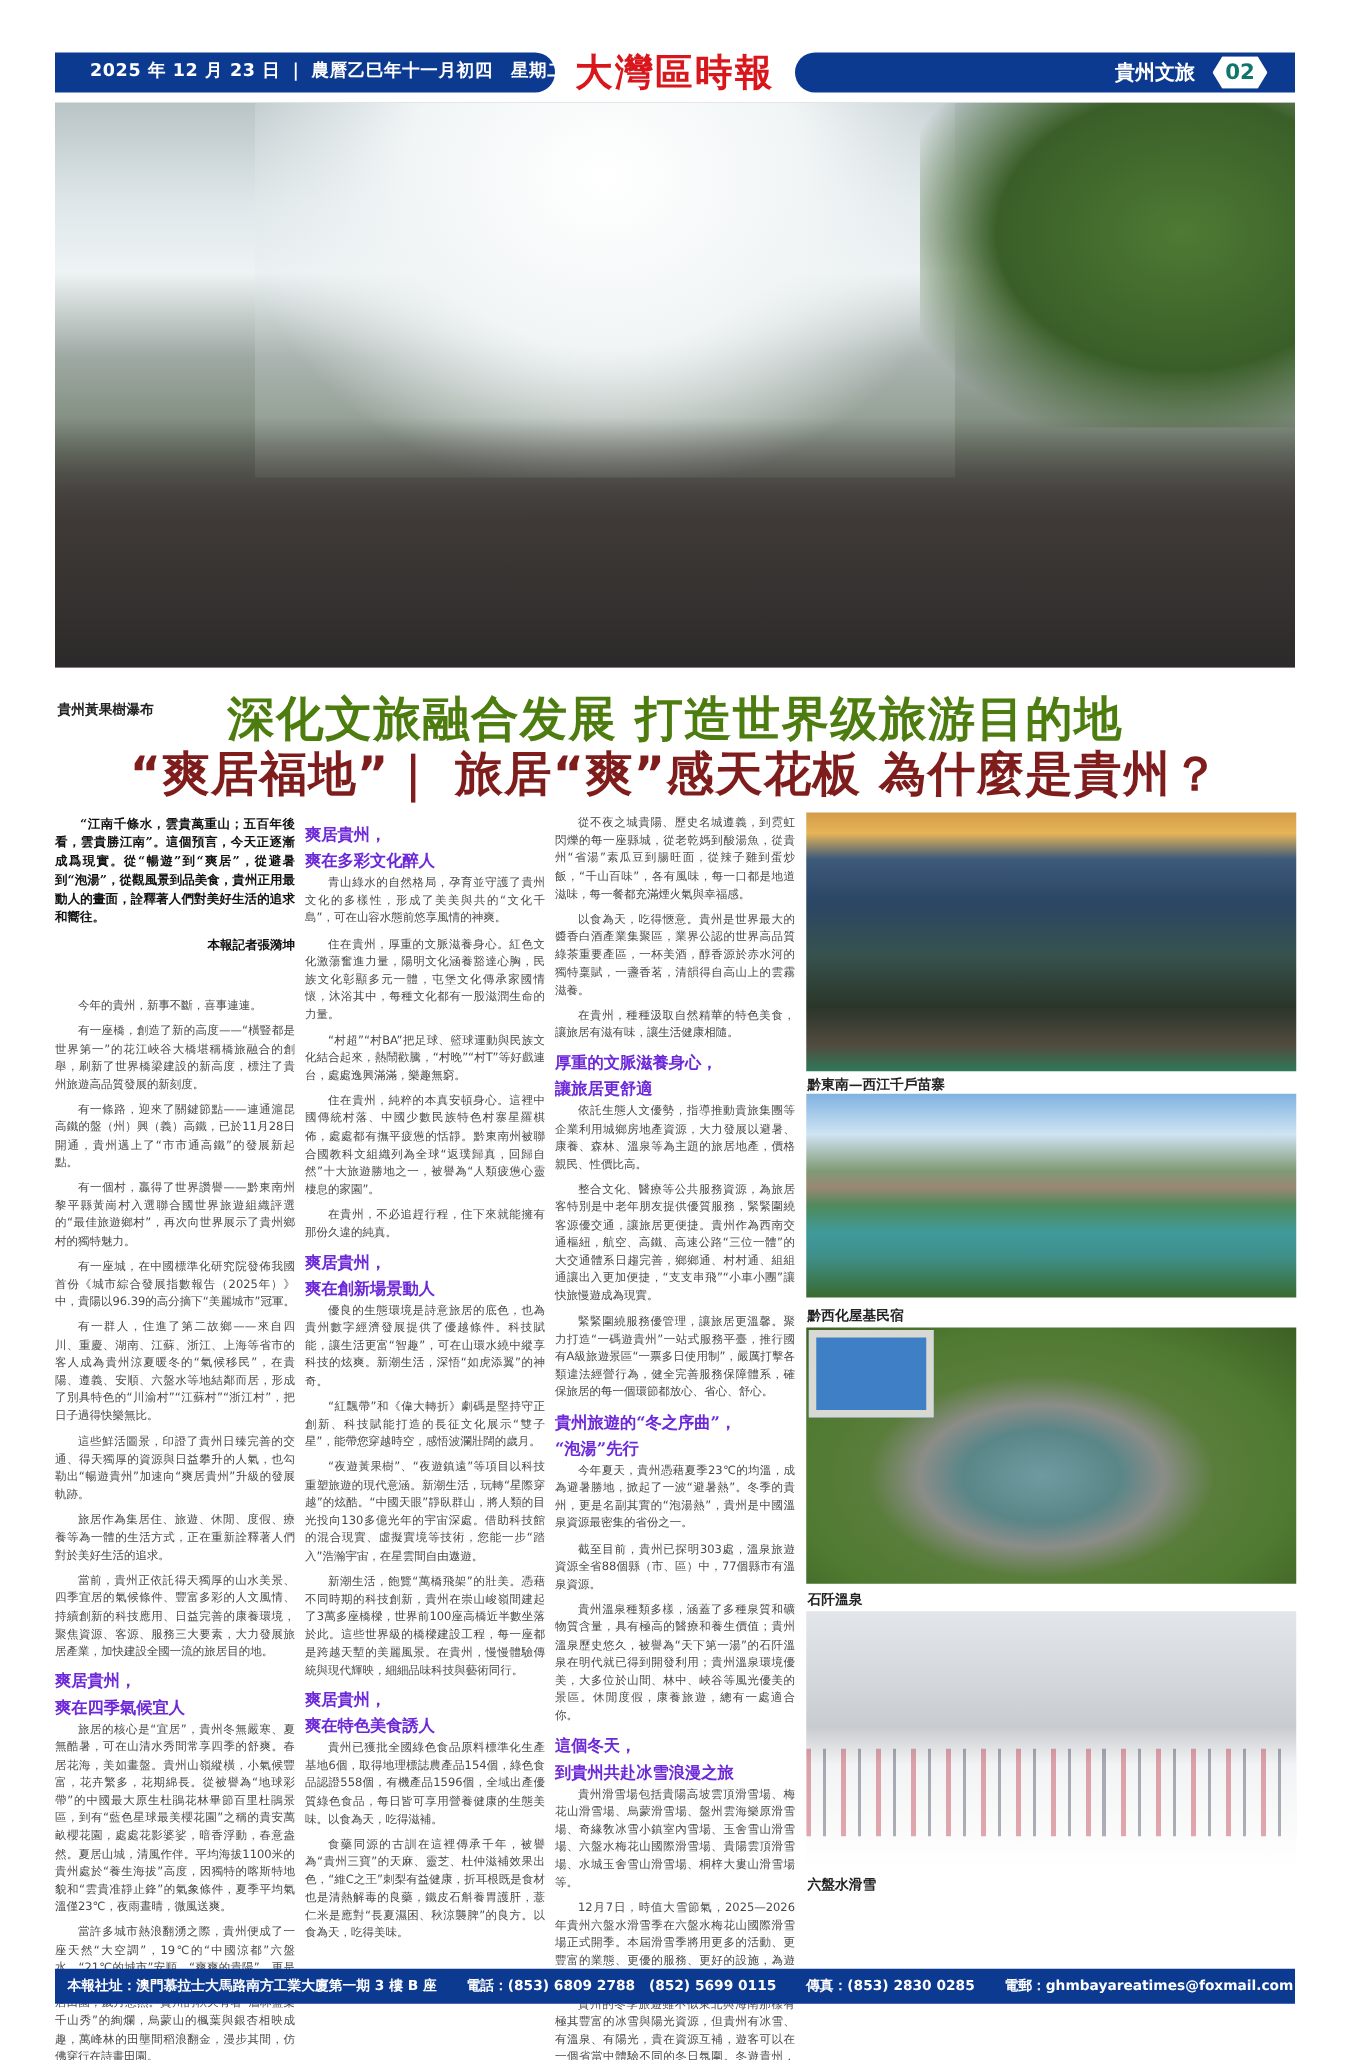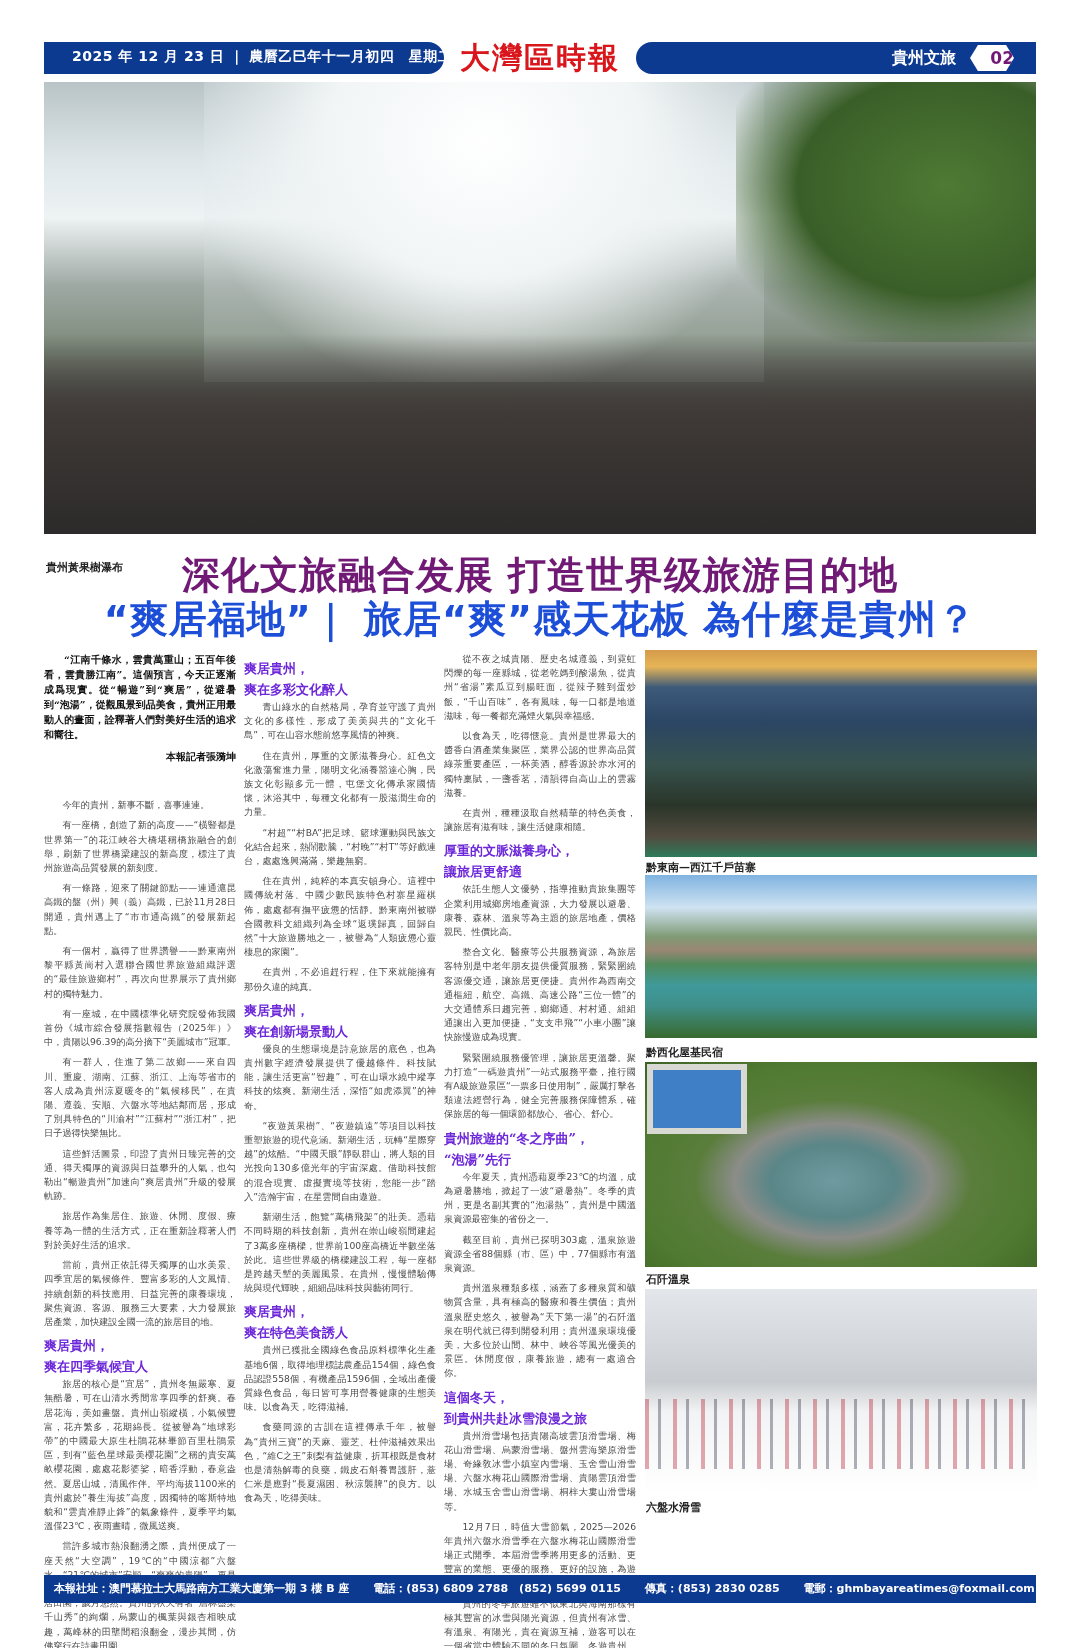--- a/index.html
+++ b/index.html
@@ -3,31 +3,31 @@
 <meta charset="utf-8">
 <style>
   * { box-sizing: border-box; margin: 0; padding: 0; }
   body { width: 1080px; height: 1648px; background: #fff; position: relative; overflow: hidden; font-family: "DejaVu Sans", sans-serif; color: #333; }
   .masthead { position: absolute; left: 44px; top: 42px; width: 992px; height: 32px; }
   .mh-bar-left { position: absolute; left: 0; top: 0; width: 400px; height: 32px; background: #0d3a91; border-radius: 0 18px 18px 0; }
   .mh-bar-right { position: absolute; right: 0; top: 0; width: 400px; height: 32px; background: #0d3a91; border-radius: 18px 0 0 18px; }
   .mh-date { position: absolute; left: 28px; top: 6px; color: #fff; font-size: 14px; font-weight: bold; white-space: nowrap; letter-spacing: 0.5px; }
   .mh-logo { position: absolute; left: 405px; top: -4px; width: 182px; text-align: center; color: #d9161b; font-family: "DejaVu Serif", serif; font-size: 30px; font-weight: bold; letter-spacing: 2px; }
   .mh-section { position: absolute; right: 80px; top: 6px; color: #fff; font-size: 16px; font-weight: bold; }
-  .mh-page { position: absolute; right: 22px; top: 3px; width: 44px; height: 26px; background: #fff; color: #701a75; font-weight: bold; font-size: 17px; text-align: right; line-height: 26px; clip-path: polygon(18% 0, 82% 0, 100% 50%, 82% 100%, 18% 100%, 0 50%); }
+  .mh-page { position: absolute; right: 22px; top: 3px; width: 44px; height: 26px; background: #fff; color: #0f766e; font-weight: bold; font-size: 17px; text-align: center; line-height: 26px; clip-path: polygon(18% 0, 82% 0, 100% 50%, 82% 100%, 18% 100%, 0 50%); }
   .photo { position: absolute; overflow: hidden; }
   .hero { left: 44px; top: 82px; width: 992px; height: 452px;
     background: linear-gradient(180deg, #b9c4c7 0%, #dfe7ea 18%, #eef3f4 30%, #9fa9a4 45%, #7f8c7d 58%, #575a54 70%, #3b3b3a 100%); }
   .hero .falls { position: absolute; left: 160px; top: 0; width: 560px; height: 300px; background: radial-gradient(ellipse at 50% 20%, #ffffff 0%, #f1f5f6 40%, rgba(220,228,230,0.2) 75%); }
   .hero .trees { position: absolute; right: 0; top: 0; width: 300px; height: 260px; background: radial-gradient(ellipse at 70% 40%, #4e7a34 0%, #3a5e28 50%, rgba(60,90,40,0) 80%); }
   .hero .crowd { position: absolute; left: 0; bottom: 0; width: 100%; height: 200px; background: linear-gradient(180deg, rgba(60,60,60,0) 0%, #3f3a37 40%, #2c2a2a 100%); }
   .hero .rail { position: absolute; left: 380px; top: 330px; width: 612px; height: 60px; background: repeating-linear-gradient(90deg, #3a2e28 0 4px, rgba(0,0,0,0) 4px 22px); border-top: 5px solid #3a2e28; }
   .caption { position: absolute; font-family: "DejaVu Serif", serif; font-size: 11px; font-weight: bold; color: #222; }
-  .headline1 { position: absolute; left: 44px; top: 550px; width: 992px; text-align: center; font-family: "DejaVu Serif", serif; font-size: 38px; font-weight: bold; color: #701a75; letter-spacing: 1px; }
-  .headline2 { position: absolute; left: 44px; top: 594px; width: 992px; text-align: center; font-family: "DejaVu Sans", sans-serif; font-size: 38px; font-weight: bold; color: #1d4ed8; letter-spacing: 1px; }
+  .headline1 { position: absolute; left: 44px; top: 550px; width: 992px; text-align: center; font-family: "DejaVu Serif", serif; font-size: 38px; font-weight: bold; color: #4d7c0f; letter-spacing: 1px; }
+  .headline2 { position: absolute; left: 44px; top: 594px; width: 992px; text-align: center; font-family: "DejaVu Sans", sans-serif; font-size: 38px; font-weight: bold; color: #7f1d1d; letter-spacing: 1px; }
   .col { position: absolute; font-size: 9.2px; line-height: 14.2px; color: #4a4a4a; text-align: justify; }
   .col p { text-indent: 2em; margin-bottom: 6px; }
   .col .lead { font-family: "DejaVu Serif", serif; font-weight: bold; color: #111; font-size: 10px; line-height: 15px; text-indent: 2em; }
   .col .byline { font-family: Liberation Serif, serif; font-weight: bold; color: #111; font-size: 10px; text-align: right; margin: 8px 0 34px; }
   .col h3 { font-family: "DejaVu Serif", serif; font-weight: bold; color: #6d28d9; font-size: 13px; line-height: 21px; margin-top: 6px; }
   .c1 { left: 44px; top: 652px; width: 192px; }
   .c2 { left: 244px; top: 652px; width: 192px; }
   .c3 { left: 444px; top: 652px; width: 192px; }
   .ph-village { left: 645px; top: 650px; width: 392px; height: 207px; background: linear-gradient(180deg, #d49b4a 0%, #e6b557 8%, #3d5a7a 18%, #2b4564 35%, #37524e 55%, #2a3529 75%, #524b3f 90%, #2e7a5a 100%); }
   .ph-lake { left: 645px; top: 875px; width: 392px; height: 163px; background: linear-gradient(180deg, #7fb3e0 0%, #cfe3f2 20%, #7f9a74 38%, #9a8774 46%, #4f8a5b 55%, #3f9a9a 68%, #3f8f8a 80%, #386a2e 100%); }
@@ -83,20 +83,21 @@
 
 <div class="col c2">
   <h3><span>爽居貴州，</span><br><span>爽在多彩文化醉人</span></h3>
   <p>青山綠水的自然格局，孕育並守護了貴州文化的多樣性，形成了美美與共的“文化千島”，可在山容水態前悠享風情的神爽。</p>
   <p>住在貴州，厚重的文脈滋養身心。紅色文化激蕩奮進力量，陽明文化涵養豁達心胸，民族文化彰顯多元一體，屯堡文化傳承家國情懷，沐浴其中，每種文化都有一股滋潤生命的力量。</p>
   <p>“村超”“村BA”把足球、籃球運動與民族文化結合起來，熱鬧歡騰，“村晚”“村T”等好戲連台，處處逸興滿滿，樂趣無窮。</p>
   <p>住在貴州，純粹的本真安頓身心。這裡中國傳統村落、中國少數民族特色村寨星羅棋佈，處處都有撫平疲憊的恬靜。黔東南州被聯合國教科文組織列為全球“返璞歸真，回歸自然”十大旅遊勝地之一，被譽為“人類疲憊心靈棲息的家園”。</p>
   <p>在貴州，不必追趕行程，住下來就能擁有那份久違的純真。</p>
   <h3><span>爽居貴州，</span><br><span>爽在創新場景動人</span></h3>
   <p>優良的生態環境是詩意旅居的底色，也為貴州數字經濟發展提供了優越條件。科技賦能，讓生活更富“智趣”，可在山環水繞中縱享科技的炫爽。新潮生活，深悟“如虎添翼”的神奇。</p>
+  <p>“紅飄帶”和《偉大轉折》劇碼是堅持守正創新、科技賦能打造的長征文化展示“雙子星”，能帶您穿越時空，感悟波瀾壯闊的歲月。</p>
   <p>“夜遊黃果樹”、“夜遊鎮遠”等項目以科技重塑旅遊的現代意涵。新潮生活，玩轉“星際穿越”的炫酷。“中國天眼”靜臥群山，將人類的目光投向130多億光年的宇宙深處。借助科技館的混合現實、虛擬實境等技術，您能一步“踏入”浩瀚宇宙，在星雲間自由遨遊。</p>
   <p>新潮生活，飽覽“萬橋飛架”的壯美。憑藉不同時期的科技創新，貴州在崇山峻嶺間建起了3萬多座橋樑，世界前100座高橋近半數坐落於此。這些世界級的橋樑建設工程，每一座都是跨越天塹的美麗風景。在貴州，慢慢體驗傳統與現代輝映，細細品味科技與藝術同行。</p>
   <h3><span>爽居貴州，</span><br><span>爽在特色美食誘人</span></h3>
   <p>貴州已獲批全國綠色食品原料標準化生產基地6個，取得地理標誌農產品154個，綠色食品認證558個，有機產品1596個，全域出產優質綠色食品，每日皆可享用營養健康的生態美味。以食為天，吃得滋補。</p>
   <p>食藥同源的古訓在這裡傳承千年，被譽為“貴州三寶”的天麻、靈芝、杜仲滋補效果出色，“維C之王”刺梨有益健康，折耳根既是食材也是清熱解毒的良藥，鐵皮石斛養胃護肝，薏仁米是應對“長夏濕困、秋涼襲脾”的良方。以食為天，吃得美味。</p>
 </div>
 
 <div class="col c3">
   <p>從不夜之城貴陽、歷史名城遵義，到霓虹閃爍的每一座縣城，從老乾媽到酸湯魚，從貴州“省湯”素瓜豆到腸旺面，從辣子雞到蛋炒飯，“千山百味”，各有風味，每一口都是地道滋味，每一餐都充滿煙火氣與幸福感。</p>
   <p>以食為天，吃得愜意。貴州是世界最大的醬香白酒產業集聚區，業界公認的世界高品質綠茶重要產區，一杯美酒，醇香源於赤水河的獨特稟賦，一盞香茗，清韻得自高山上的雲霧滋養。</p>

